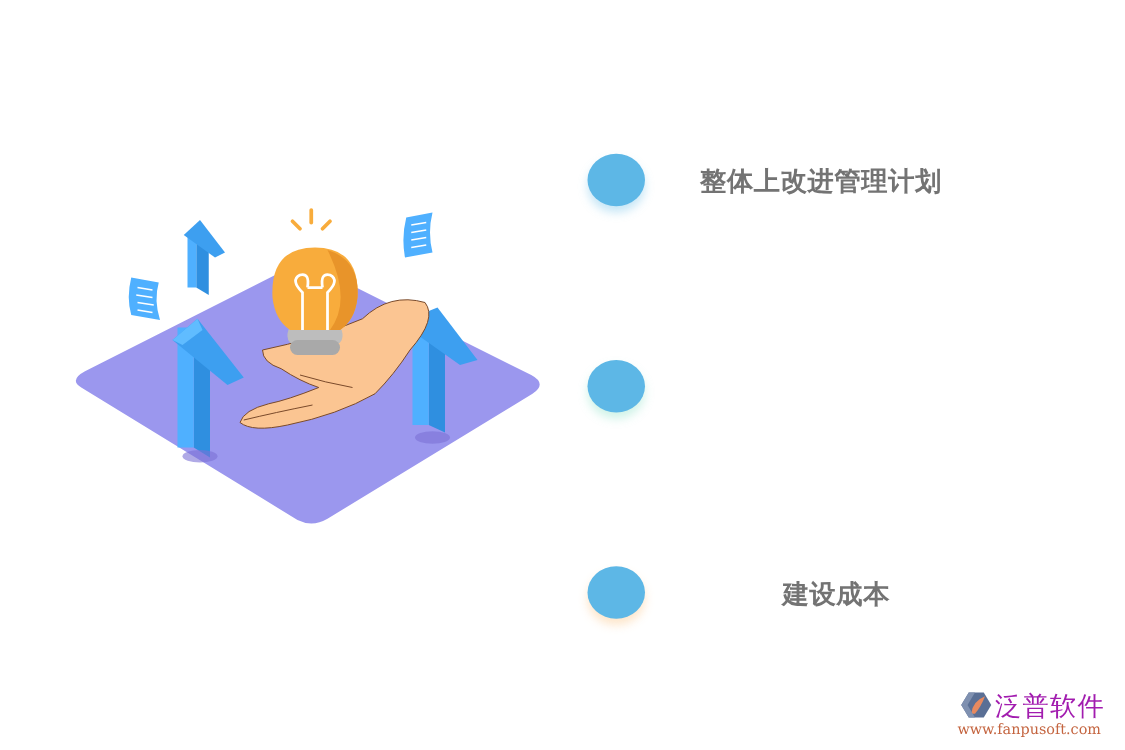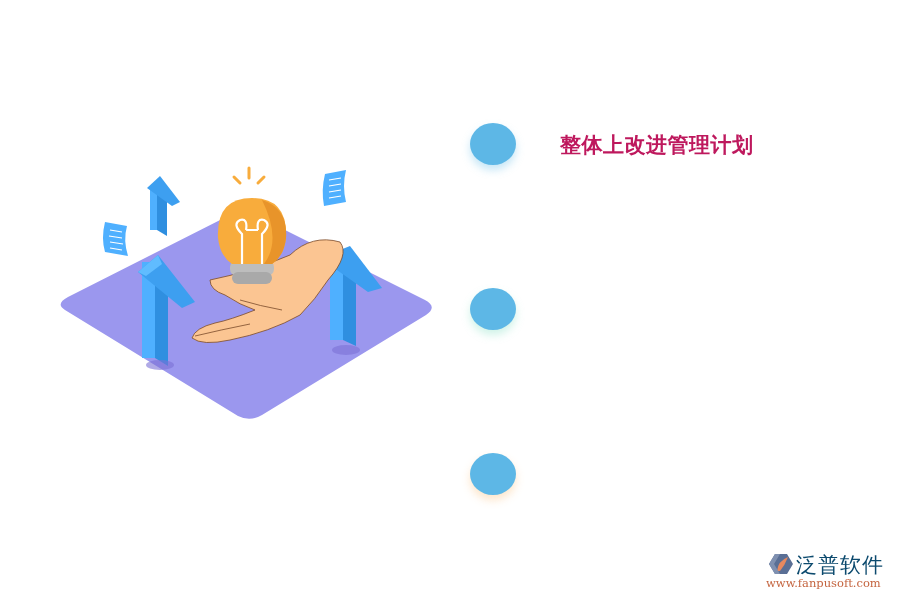--- a/index.html
+++ b/index.html
@@ -2,33 +2,33 @@
 <html><head>
 <meta charset="utf-8">
 <style>
   html, body { margin: 0; padding: 0; background: #ffffff; }
   body { width: 900px; height: 600px; position: relative; overflow: hidden;
          font-family: "DejaVu Sans", "Liberation Sans", sans-serif; }
   .illustration { position: absolute; left: 50px; top: 160px; width: 400px; height: 270px; }
   .item { position: absolute; left: 468px; width: 400px; height: 50px; }
   .item .dot { position: absolute; left: 2px; top: 2px; width: 46px; height: 42px; border-radius: 50%;
                background: #5db7e6; }
-  .item .label { position: absolute; top: 10px; font-size: 21px; font-weight: bold; color: #be185d;
+  .item .label { position: absolute; top: 10px; font-size: 21px; font-weight: bold; color: #737373;
                  white-space: nowrap; letter-spacing: 0.5px; }
   .item-1 { top: 121px; }
   .item-1 .dot { box-shadow: 0 5px 8px rgba(93,183,230,0.35); }
   .item-1 .label { left: 92px; }
   .item-2 { top: 286px; }
   .item-2 .dot { box-shadow: 0 5px 8px rgba(120,220,190,0.35); }
   .item-2 .label { left: 104px; }
   .item-3 { top: 451px; }
   .item-3 .dot { box-shadow: 0 5px 8px rgba(250,200,140,0.45); }
   .item-3 .label { left: 158px; }
   .logo { position: absolute; left: 766px; top: 551px; width: 130px; height: 40px; }
-  .logo .brand { position: absolute; left: 30px; top: 0px; font-size: 21px; color: #0c4a6e; letter-spacing: 1px; }
+  .logo .brand { position: absolute; left: 30px; top: 0px; font-size: 21px; color: #a21caf; letter-spacing: 1px; }
   .logo .url { position: absolute; left: 0px; top: 25px; font-family: "DejaVu Serif", "Liberation Serif", serif;
                font-size: 11.5px; color: #c4643f; white-space: nowrap; }
   .logo .mark { position: absolute; left: 2px; top: 2px; width: 26px; height: 22px; }
 </style>
 </head>
 <body>
 
 <div class="illustration">
   <svg width="400" height="270" viewBox="0 0 400 270" xmlns="http://www.w3.org/2000/svg">
 
@@ -90,20 +90,21 @@
   <div class="dot"></div>
   <div class="label">整体上改进管理计划</div>
 </div>
 
 <div class="item item-2">
   <div class="dot"></div>
 </div>
 
 <div class="item item-3">
   <div class="dot"></div>
+  <div class="label">建设成本</div>
 </div>
 
 <div class="logo">
   <svg class="mark" viewBox="0 0 26 22" xmlns="http://www.w3.org/2000/svg">
     <path d="M7 1 L19 1 L25 11 L19 21 L7 21 L1 11 Z" fill="#5a6f95"></path>
     <path d="M9 18 Q10 8 20 4 Q17 12 12 18 Z" fill="#e7895f"></path>
     <path d="M7 1 L12 1 L6 11 L12 21 L7 21 L1 11 Z" fill="#7f90b0"></path>
   </svg>
   <div class="brand">泛普软件</div>
   <div class="url">www.fanpusoft.com</div>

